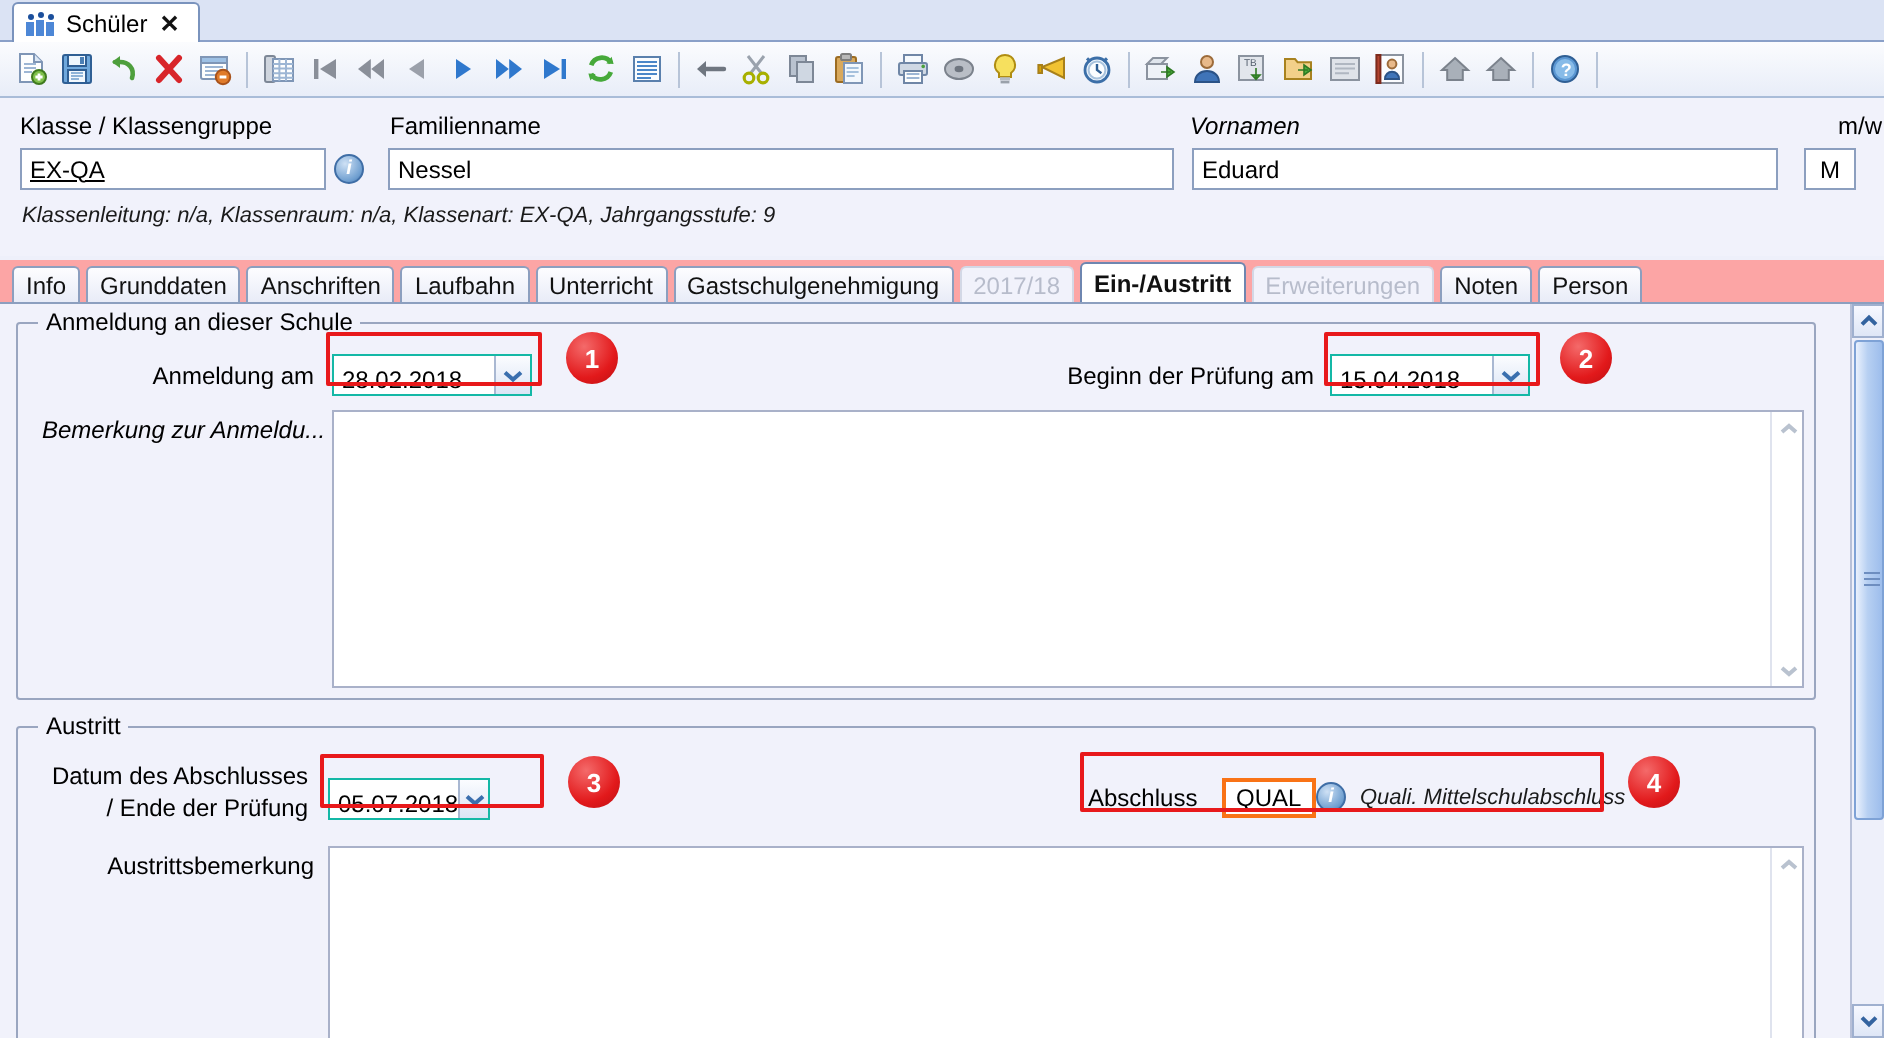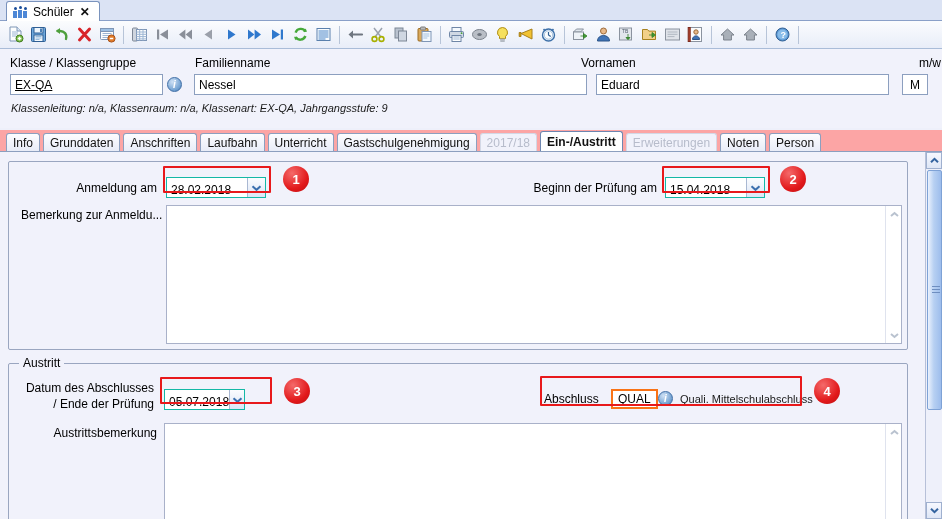--- a/index.html
+++ b/index.html
@@ -284,20 +284,21 @@
     height: 20px;
     min-width: 46px;
     background: #fff;
     border: 2px solid #f97316;
     font-size: 12px;
     display: flex; align-items: center; justify-content: center;
     padding: 0 5px;
   }
   .abschluss-desc {
     position: absolute;
+    font-style: italic;
     font-size: 11px;
     color: #1a1a1a;
     white-space: nowrap;
   }
 </style>
 </head>
 <body>
 
 <div id="app">
 
@@ -555,21 +556,21 @@
   </div>
 
   <div class="hdr">
     <div class="hdr-label" style="left:10px; top:7px;">Klasse / Klassengruppe</div>
     <div class="hdr-field" style="left:10px; top:25px; width:153px;text-decoration:underline;">EX-QA</div>
     <div class="info-i" style="left:167px; top:28px;">i</div>
 
     <div class="hdr-label" style="left:195px; top:7px;">Familienname</div>
     <div class="hdr-field" style="left:194px; top:25px; width:393px;">Nessel</div>
 
-    <div class="hdr-label" style="left:581px; top:7px;">Vornamen</div>
+    <div class="hdr-label" style="left:595px; top:7px;font-style:italic;">Vornamen</div>
     <div class="hdr-field" style="left:596px; top:25px; width:293px;">Eduard</div>
 
     <div class="hdr-label" style="left:919px; top:7px;">m/w</div>
     <div class="mw-box" style="left:902px; top:25px;">M</div>
 
     <div class="hdr-sub" style="left:11px; top:53px;">Klassenleitung: n/a, Klassenraum: n/a, Klassenart: EX-QA, Jahrgangsstufe: 9</div>
   </div>
 
   <div class="tabrow">
     <div class="ptab">
@@ -603,20 +604,21 @@
         <span>Noten</span>
       </div>
     <div class="ptab">
         <span>Person</span>
       </div>
   </div>
 
   <div class="content">
 
     <div class="groupbox" style="left:8px; top:9px; width:900px; height:189px;">
+      <div class="gtitle">Anmeldung an dieser Schule</div>
 
       <div class="flabel" style="left:0px; top:19px; width:148px;">Anmeldung am</div>
 
       <div class="combo" style="left:157px; top:15px; width:100px;">
         <span class="cval">28.02.2018</span>
         <span class="cbtn">
           <svg width="11" height="8" viewBox="0 0 11 8">
               <path d="M1.5 2.2l4 3.6 4-3.6" fill="none" stroke="#3a6fae" stroke-width="2"></path>
             </svg>
         </span>
@@ -626,21 +628,21 @@
 
       <div class="combo" style="left:656px; top:15px; width:100px;">
         <span class="cval">15.04.2018</span>
         <span class="cbtn">
           <svg width="11" height="8" viewBox="0 0 11 8">
               <path d="M1.5 2.2l4 3.6 4-3.6" fill="none" stroke="#3a6fae" stroke-width="2"></path>
             </svg>
         </span>
       </div>
 
-      <div class="flabel" style="left:0px; top:46px; width:148px; text-align:center; padding-left:12px;">Bemerkung zur Anmeldu...</div>
+      <div class="flabel" style="left:0px; top:46px; width:148px; text-align:center; padding-left:12px;font-style:italic;">Bemerkung zur Anmeldu...</div>
 
       <div class="ta" style="left:157px; top:43px; width:736px; height:139px;">
         <div class="ta-sb">
           <div class="ta-arrow up">
             <svg width="9" height="7" viewBox="0 0 9 7">
                 <path d="M1 5l3.5-3L8 5" fill="none" stroke="#b9c2cf" stroke-width="2"></path>
               </svg>
           </div>
           <div class="ta-arrow dn">
             <svg width="9" height="7" viewBox="0 0 9 7">

